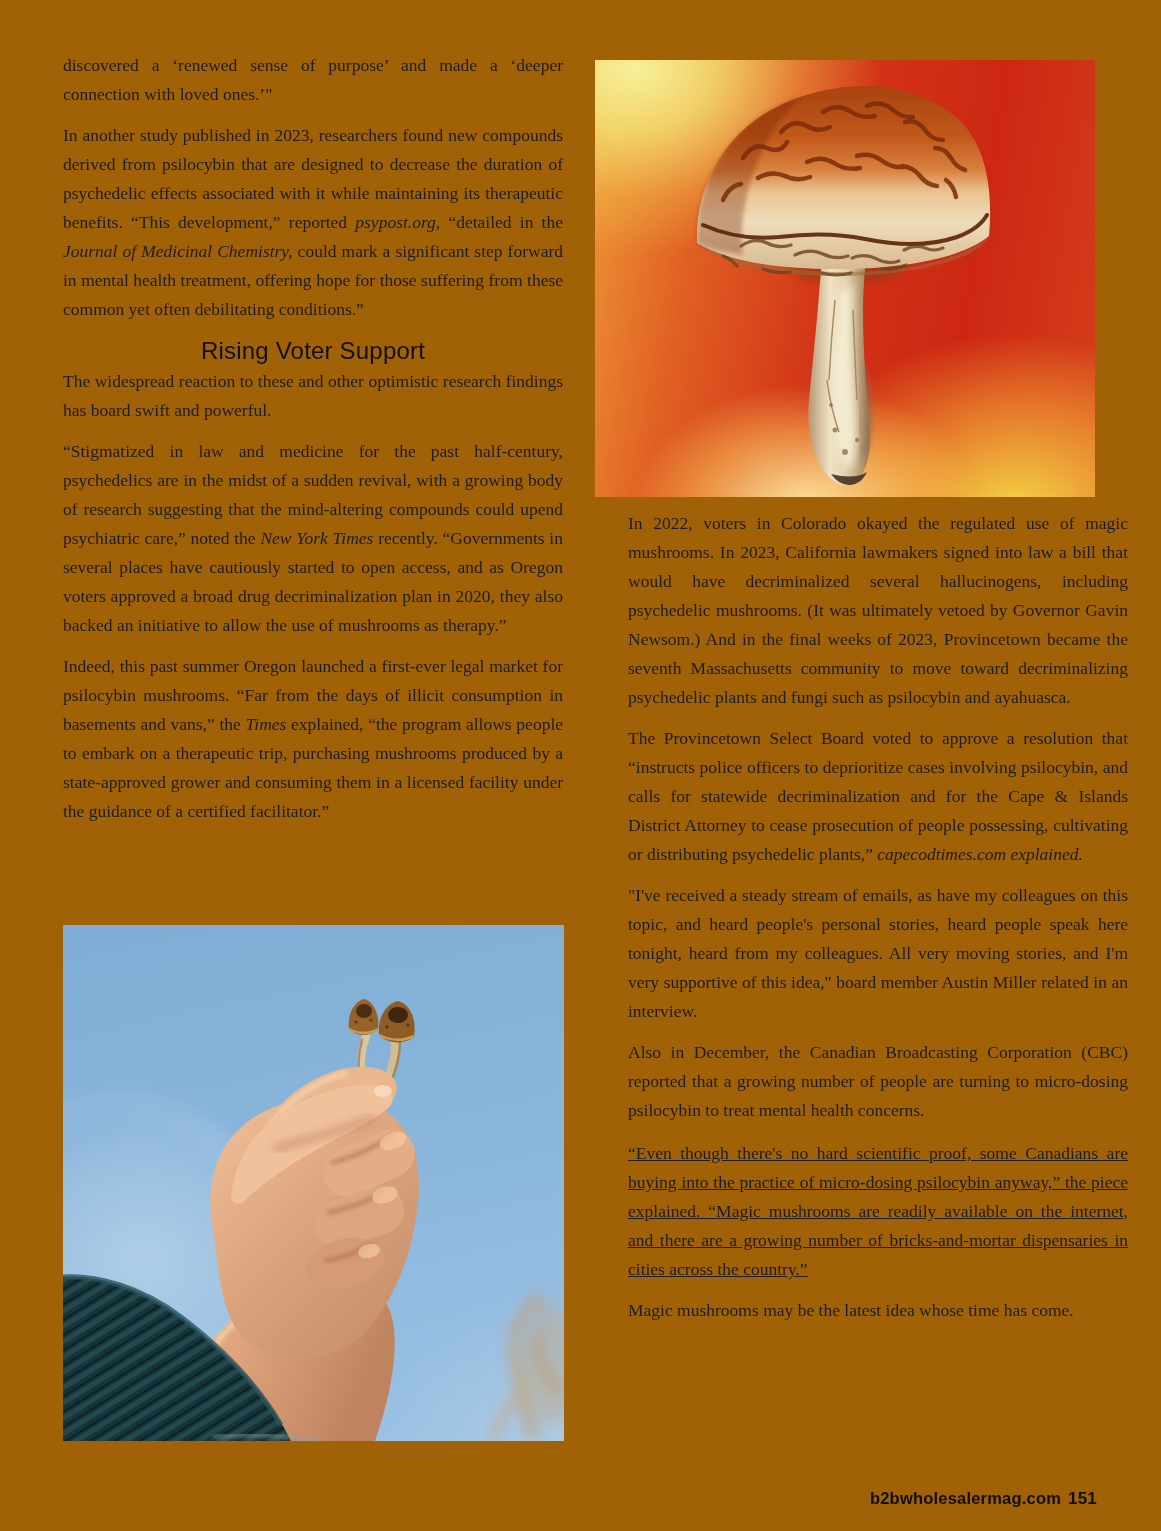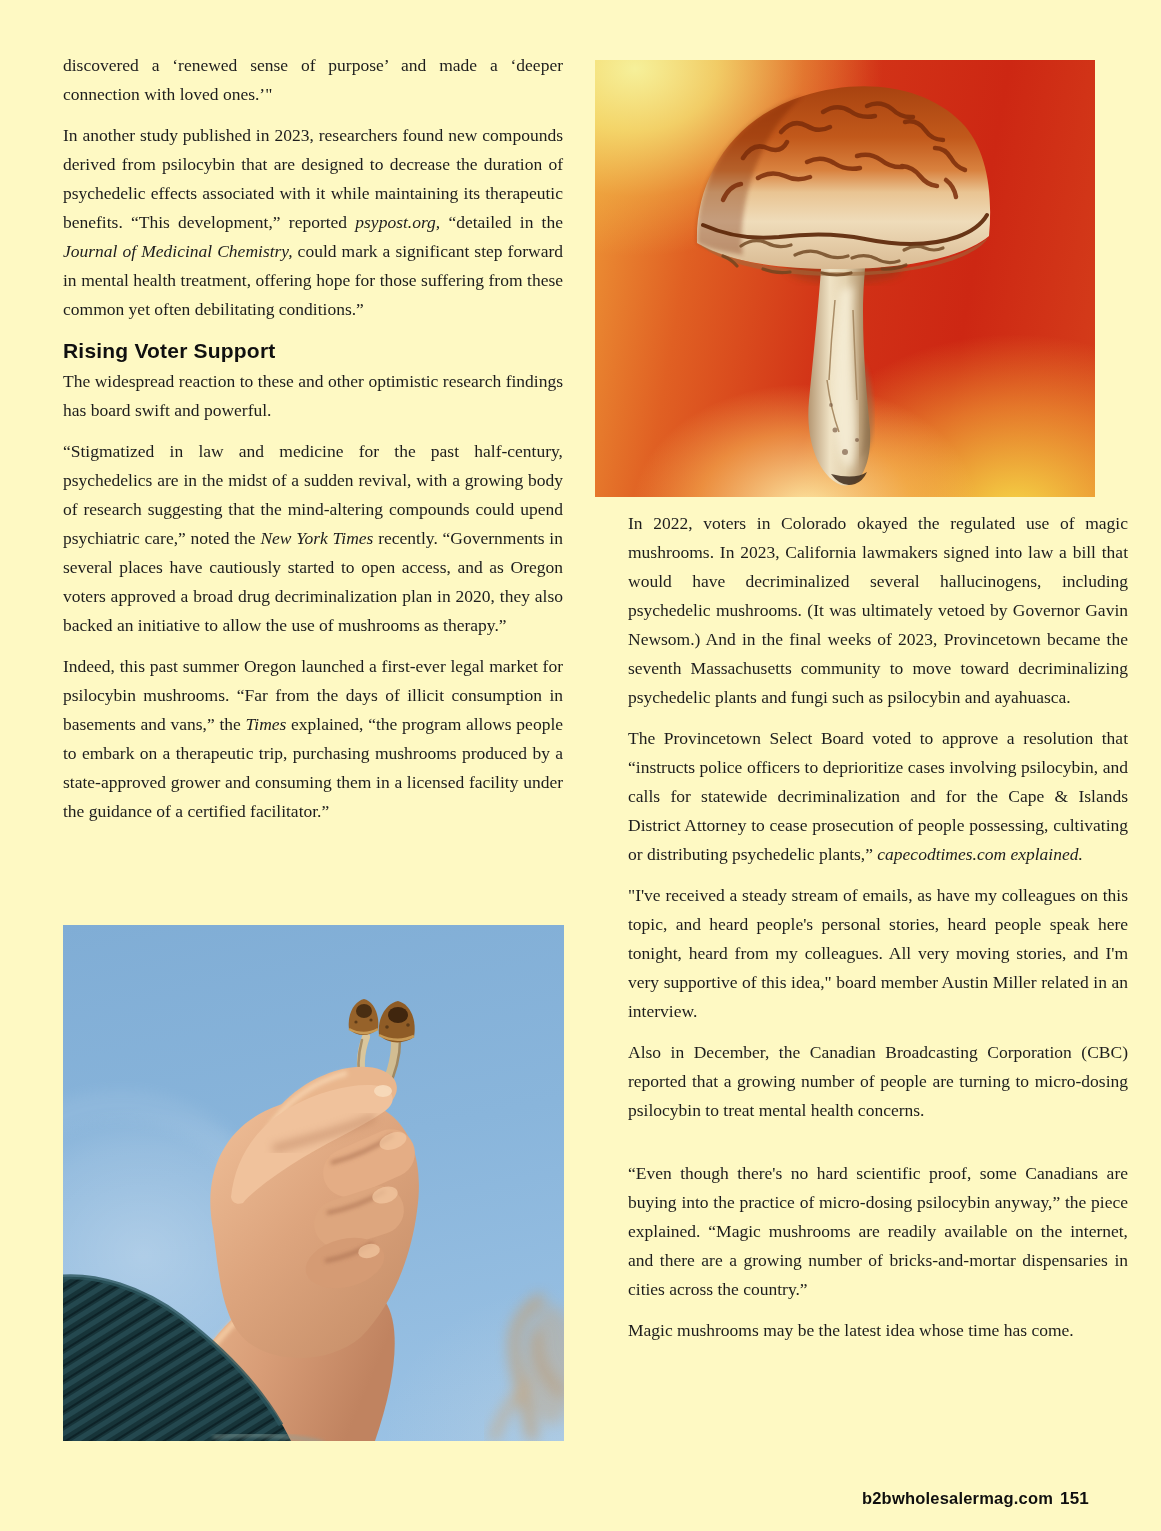--- a/index.html
+++ b/index.html
@@ -1,49 +1,49 @@
 <!DOCTYPE html>
 <html><head>
 <meta charset="utf-8">
 <style>
   html,body{margin:0;padding:0;background:#ffffff;}
   .page{
-    position:relative;width:1161px;height:1531px;background:#fef9c3;overflow:hidden;
+    position:relative;width:1161px;height:1531px;background:#a16207;overflow:hidden;
     font-family:"Liberation Serif", serif;color:#1d1d1d;
   }
   .col{position:absolute;width:500px;}
   .col-left{left:63px;top:51px;}
   .col-right{left:628px;top:509px;}
   p.body{margin:0 0 12px 0;font-size:17.5px;line-height:29px;text-align:justify;}
   p.body em{font-style:italic;}
-  p.gap-before{margin-top:34px;}
+  p.gap-before{margin-top:14px;text-decoration:underline;}
   h2.section{
-    font-family:"Liberation Sans", sans-serif;font-weight:700;font-size:21px;
-    line-height:28px;margin:13px 0 2px 0;color:#101010;letter-spacing:.2px;
+    font-family:"Liberation Sans", sans-serif;font-weight:400;font-size:24px;
+    line-height:28px;margin:13px 0 2px 0;color:#101010;letter-spacing:.2px;text-align:center;
   }
   figure{margin:0;}
   .photo{position:absolute;overflow:hidden;}
   .photo svg{position:absolute;left:0;top:0;width:100%;height:100%;display:block;}
   .photo-brain{
     left:595px;top:60px;width:500px;height:437px;
     background:
       radial-gradient(75% 65% at 8% 2%, #f6f09a 0%, rgba(246,233,120,.78) 22%, rgba(243,196,80,.38) 45%, rgba(240,150,60,0) 66%),
       radial-gradient(48% 40% at 42% 103%, rgba(255,241,170,.95) 0%, rgba(252,205,95,.5) 45%, rgba(250,180,70,0) 72%),
       radial-gradient(62% 55% at 84% 104%, rgba(248,224,73,.95) 0%, rgba(245,176,58,.55) 45%, rgba(240,130,40,0) 75%),
       linear-gradient(100deg, #ee9a38 0%, #e06023 22%, #d23317 48%, #cd2713 72%, #d53f1b 100%);
   }
   .photo-hand{
     left:63px;top:925px;width:501px;height:516px;
     background:
       radial-gradient(44% 38% at 16% 64%, rgba(255,255,255,.30) 0%, rgba(255,255,255,.12) 55%, rgba(255,255,255,0) 76%),
       radial-gradient(60% 50% at 100% 100%, rgba(215,222,224,.28), rgba(215,222,224,0) 60%),
       linear-gradient(168deg, #80add5 0%, #89b5db 45%, #9cc3e5 100%);
   }
   .page-footer{
-    position:absolute;right:72px;top:1489px;
+    position:absolute;right:64px;top:1489px;
     font-family:"Liberation Sans", sans-serif;font-weight:700;font-size:16.5px;color:#0f0f0f;
     letter-spacing:.2px;
   }
   .page-footer .num{margin-left:7px;font-size:17px;}
 </style>
 </head>
 <body>
 
 <div class="page">
 

